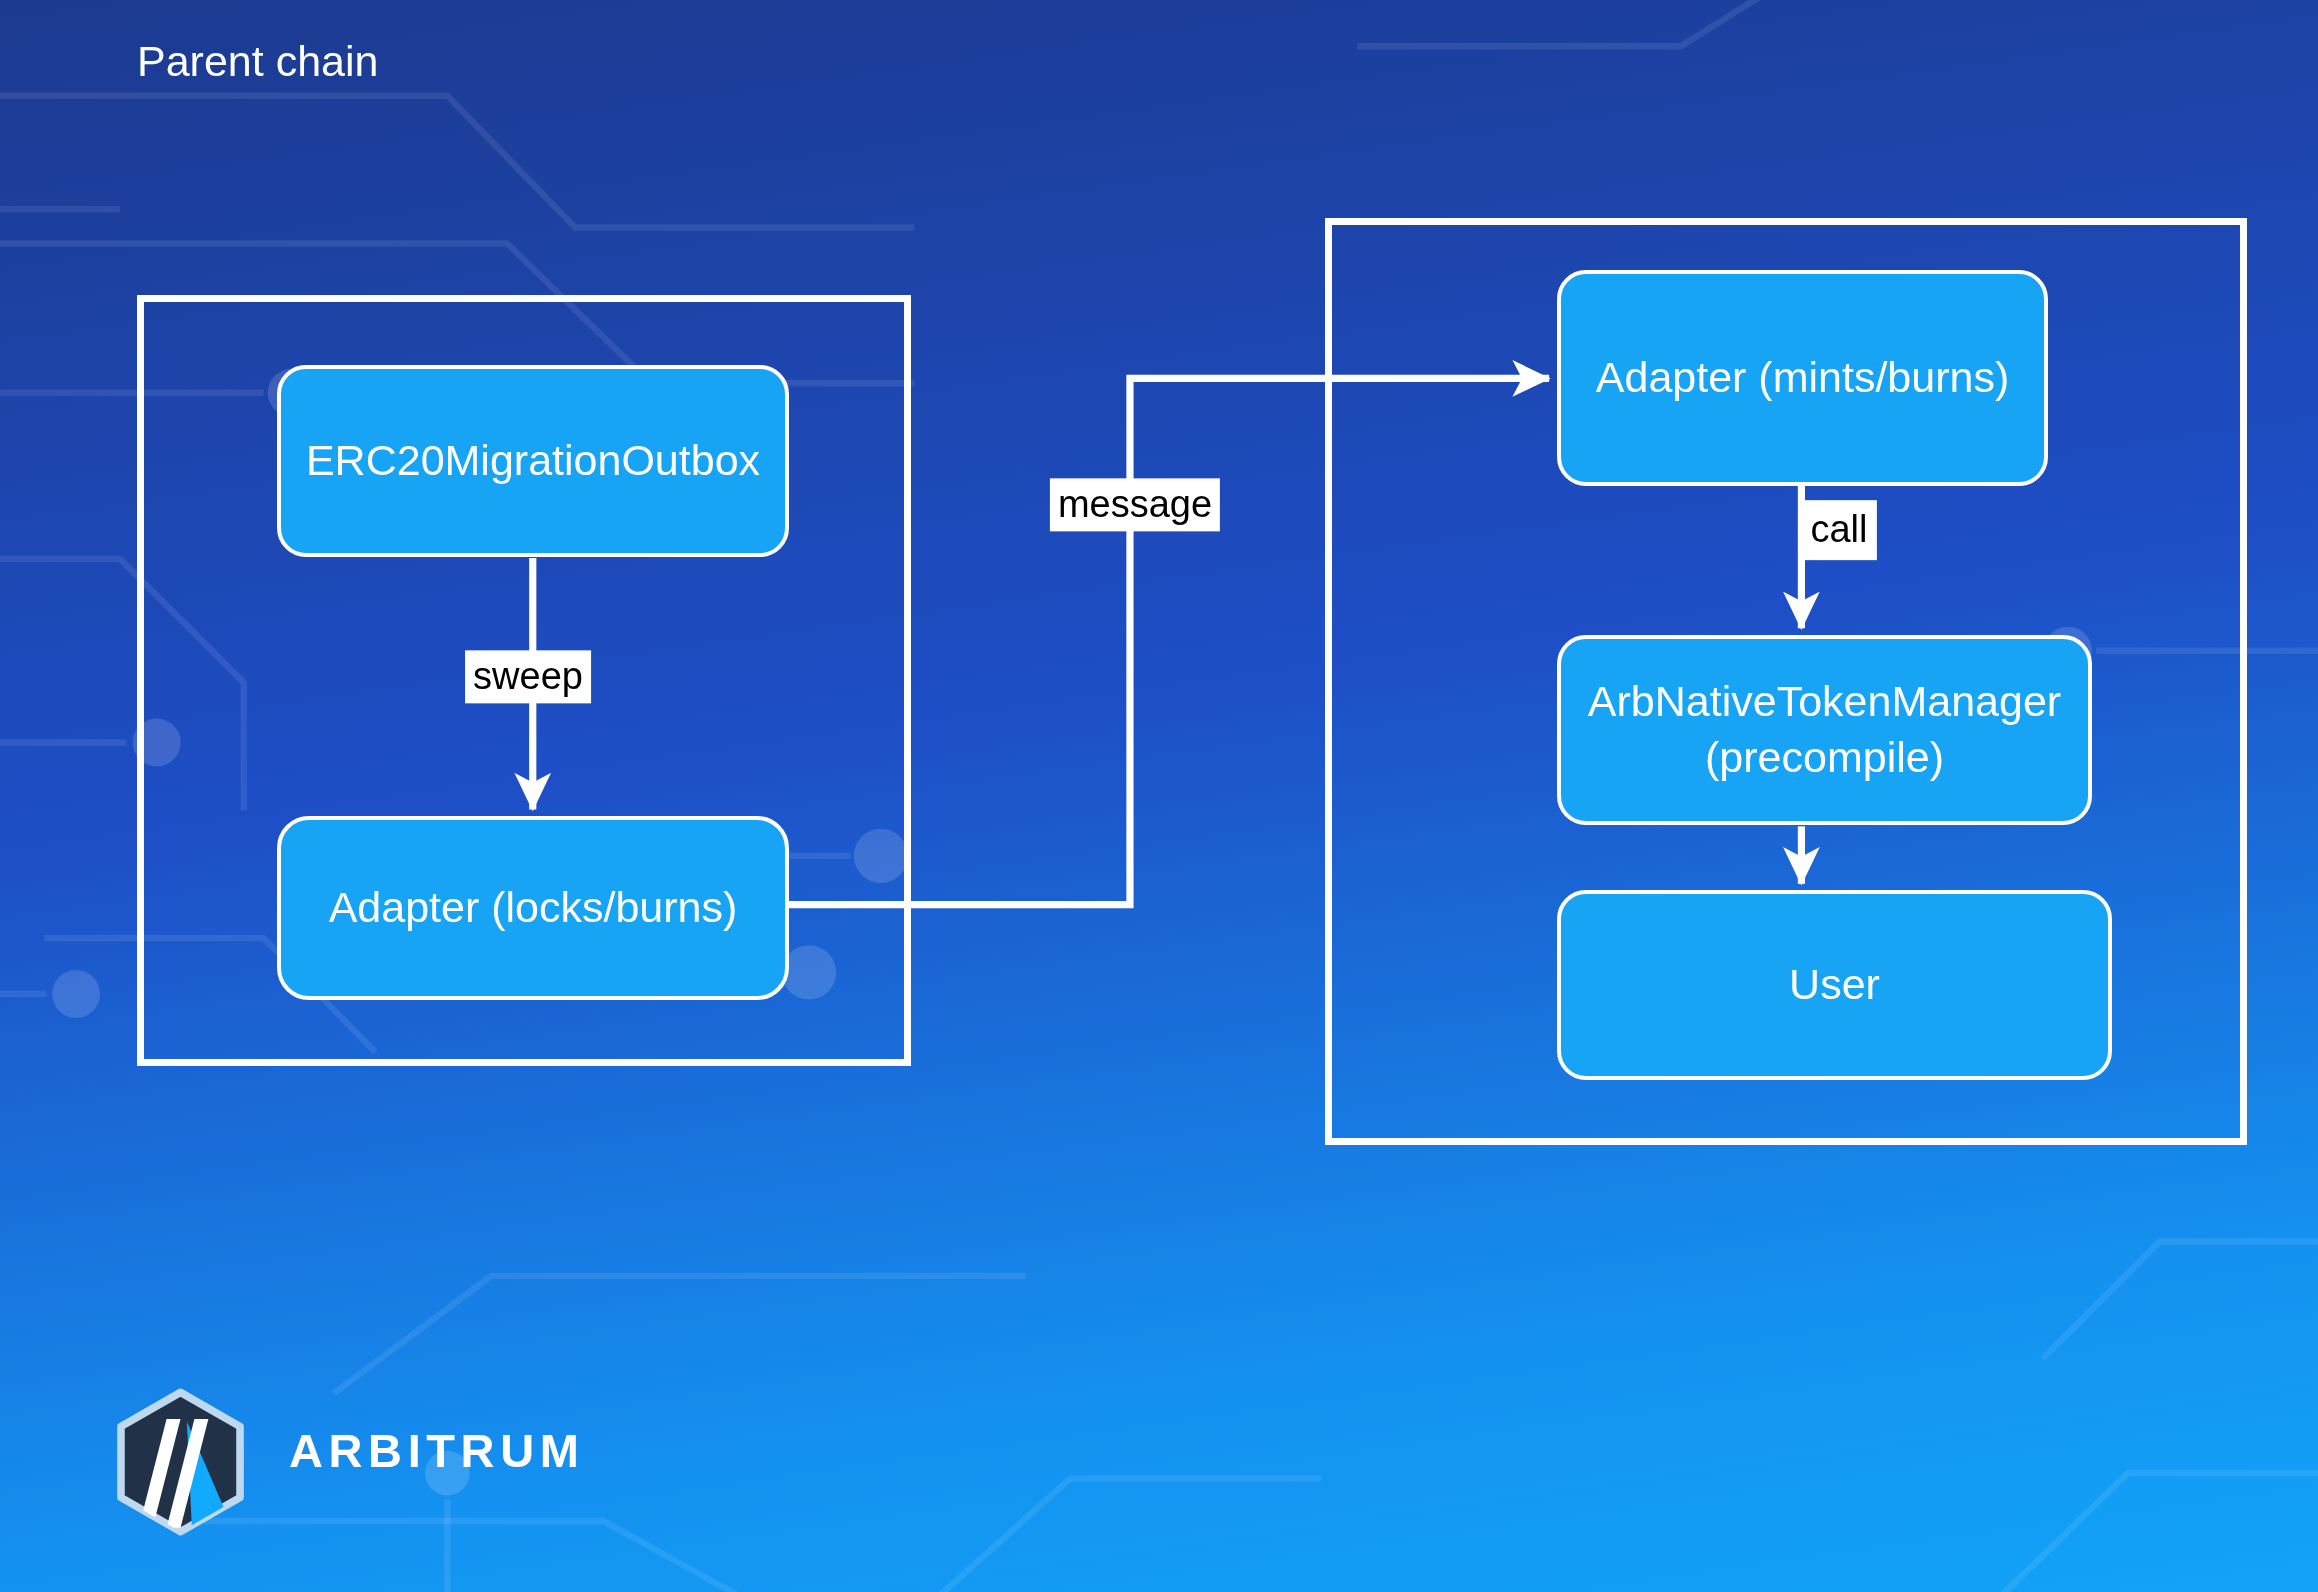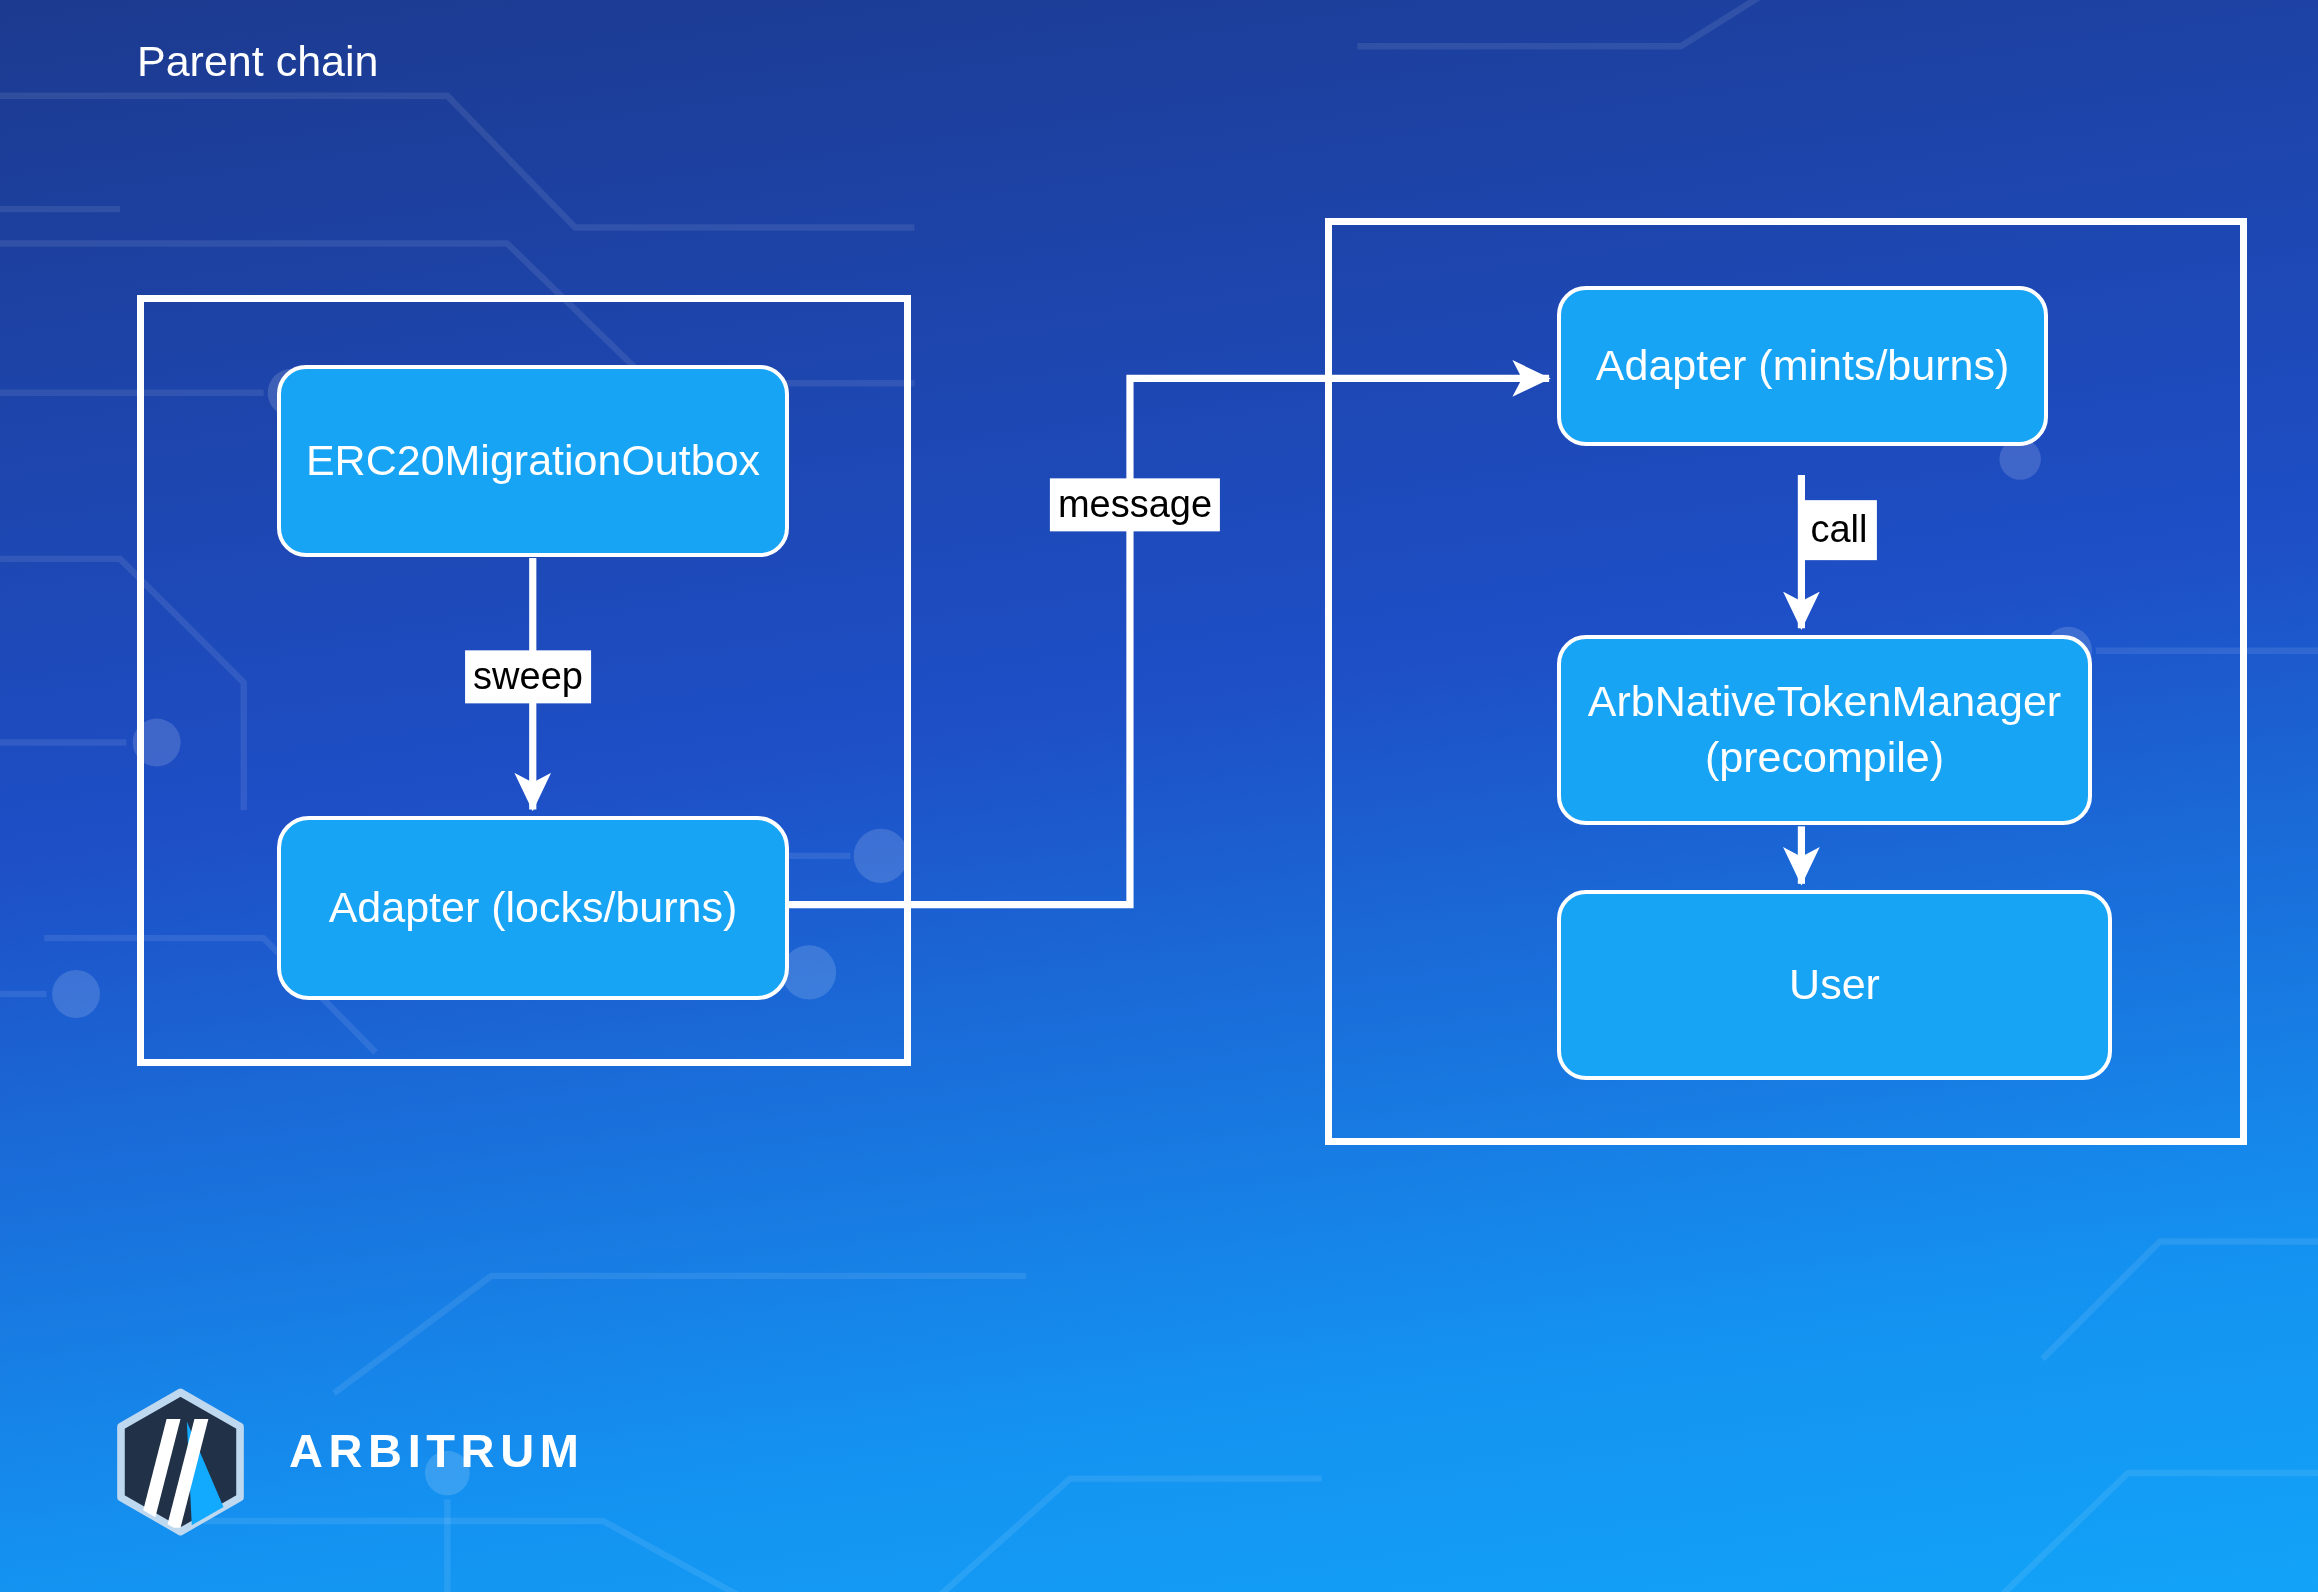--- a/index.html
+++ b/index.html
@@ -108,21 +108,21 @@
     <path class="edge-line" d="M2256,1035 V1107" marker-end="url(#arrow)"></path>
   </svg>
 
   <div class="node" style="left:277px;top:365px;width:512px;height:192px;">
     <span>ERC20MigrationOutbox</span>
   </div>
   <div class="node" style="left:277px;top:816px;width:512px;height:184px;border-radius:32px;">
     <span>Adapter (locks/burns)</span>
   </div>
 
-  <div class="node" style="left:1557px;top:286px;width:491px;height:160px;">
+  <div class="node" style="left:1557px;top:270px;width:491px;height:216px;">
     <span>Adapter (mints/burns)</span>
   </div>
   <div class="node" style="left:1557px;top:635px;width:535px;height:190px;">
     <span>ArbNativeTokenManager</span>
     <span class="sub">(precompile)</span>
   </div>
   <div class="node" style="left:1557px;top:890px;width:555px;height:190px;">
     <span>User</span>
   </div>
 

